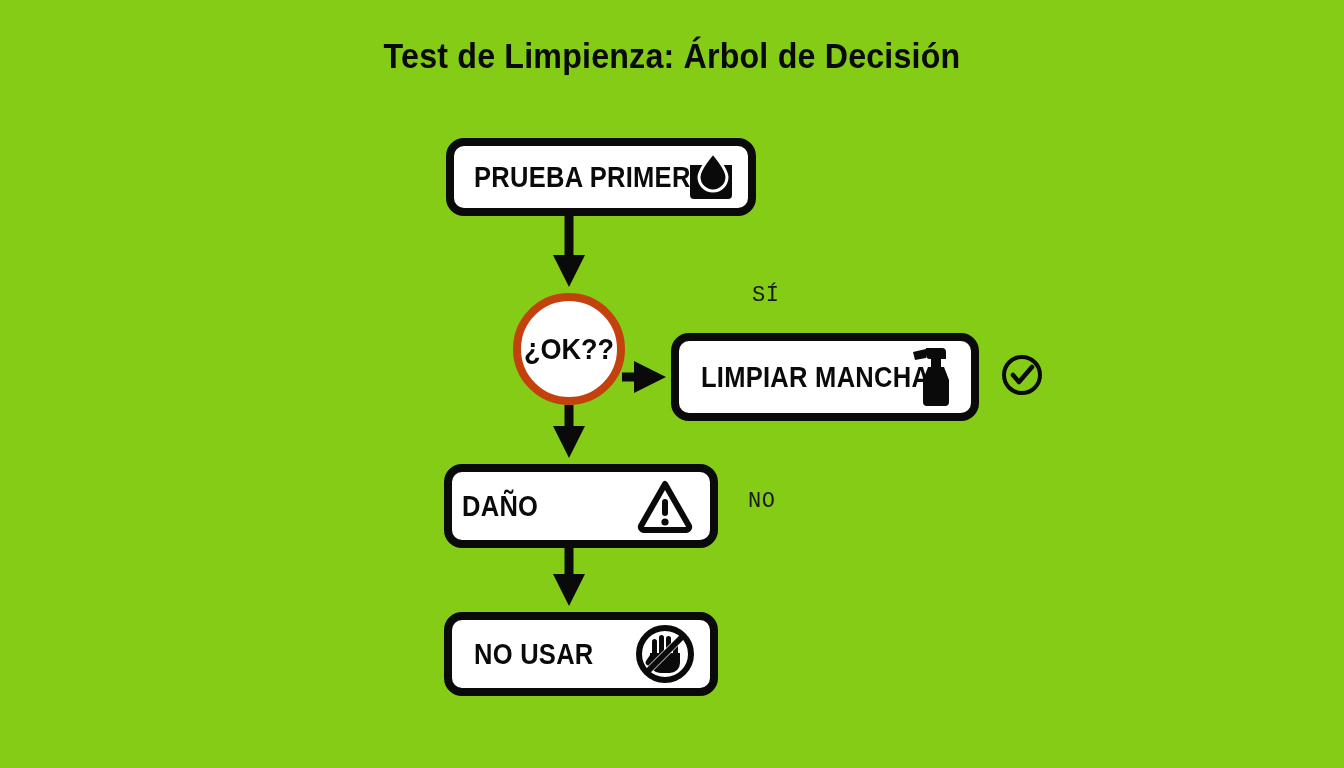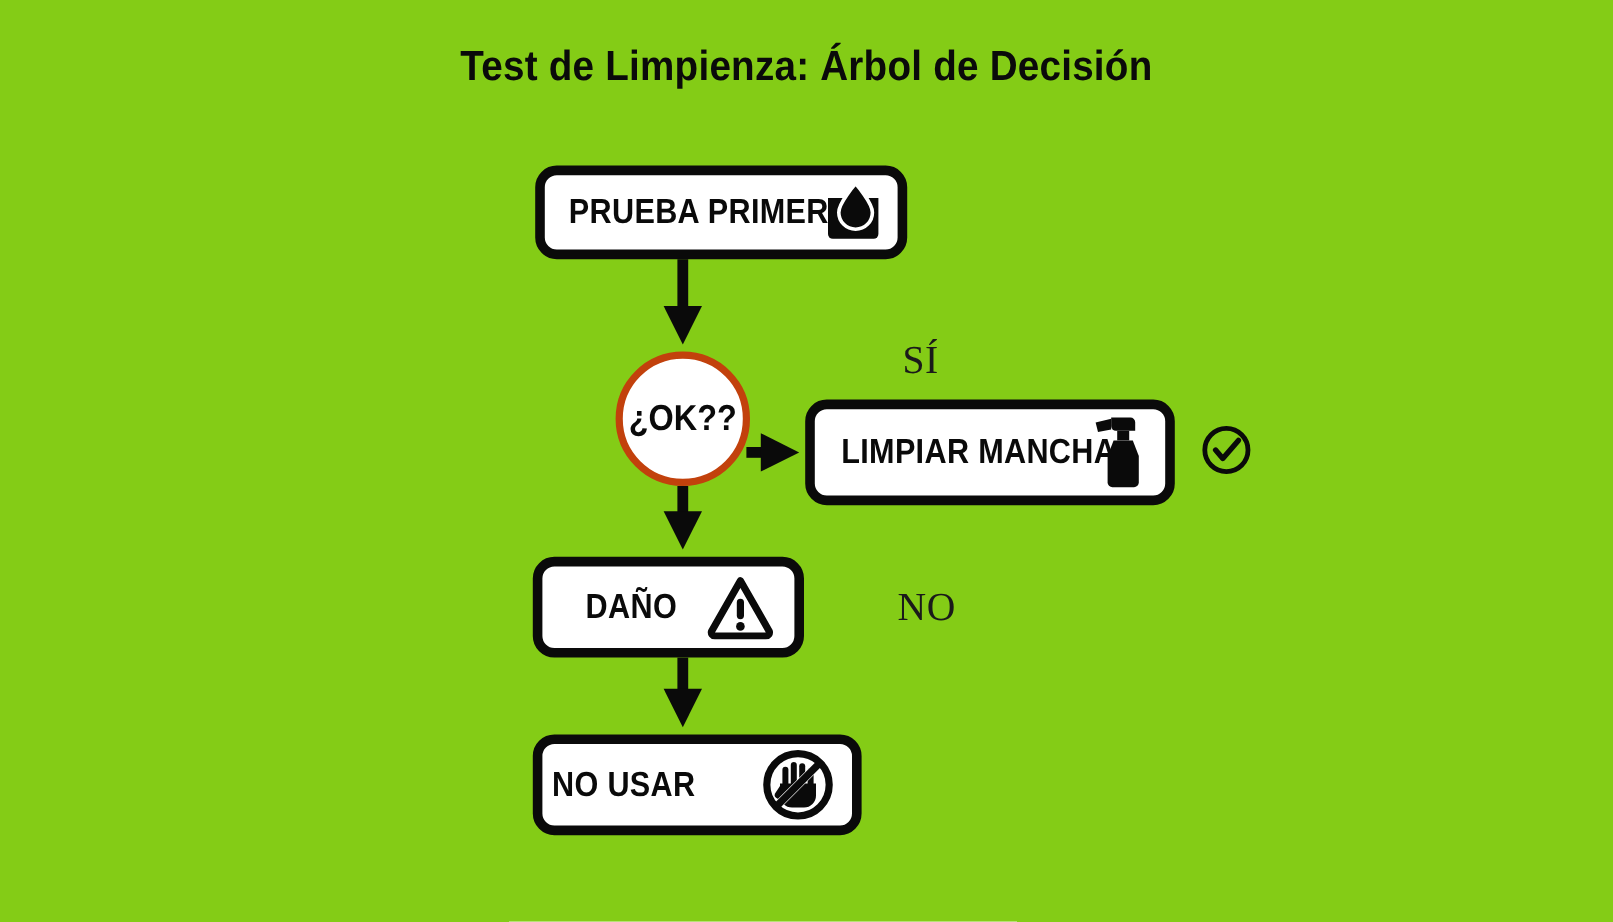--- a/index.html
+++ b/index.html
@@ -73,61 +73,61 @@
   }
   #node-prueba .icon-slot { right: 12px; top: 50%; transform: translateY(-50%); width: 50px; height: 52px; }
 
   #node-limpiar {
     left: 671px; top: 333px; width: 308px; height: 88px;
     padding-left: 22px;
   }
   #node-limpiar .icon-slot { right: 14px; top: 50%; transform: translateY(-50%); width: 48px; height: 62px; }
 
   #node-dano {
-    left: 444px; top: 464px; width: 226px; height: 84px;
-    padding-left: 36px;
+    left: 444px; top: 464px; width: 274px; height: 84px;
+    padding-left: 10px;
   }
   #node-dano .icon-slot { right: 16px; top: 50%; transform: translateY(-50%); width: 58px; height: 54px; }
 
   #node-nousar {
     left: 444px; top: 612px; width: 274px; height: 84px;
-    padding-left: 8px;
+    padding-left: 22px;
   }
   #node-nousar .icon-slot { right: 14px; top: 50%; transform: translateY(-50%); width: 62px; height: 62px; }
 
   
   #node-decision {
     position: absolute;
     left: 513px; top: 293px;
     width: 112px; height: 112px;
     box-sizing: border-box;
-    border: 6px solid #c2410c;
+    border: 8px solid #c2410c;
     border-radius: 50%;
     background: #ffffff;
     z-index: 4;
   }
   #node-decision .label {
     position: absolute;
     left: 50%;
     top: 50%;
     transform: translate(-50%, -50%) scaleX(0.9);
     font-family: "Liberation Sans", sans-serif;
     font-weight: bold;
     font-size: 30px;
     color: #0a0a0a;
     white-space: nowrap;
     line-height: 1;
   }
 
   
   .edge-label {
     position: absolute;
-    font-family: Liberation Serif, serif;
+    font-family: Liberation Mono, monospace;
     font-weight: normal;
-    font-size: 33px;
+    font-size: 22px;
     color: #1a1a1a;
     letter-spacing: 0.5px;
     white-space: nowrap;
     z-index: 5;
   }
   #label-si { left: 752px; top: 283px; }
   #label-no { left: 748px; top: 489px; }
 
   
   #status-ok {

